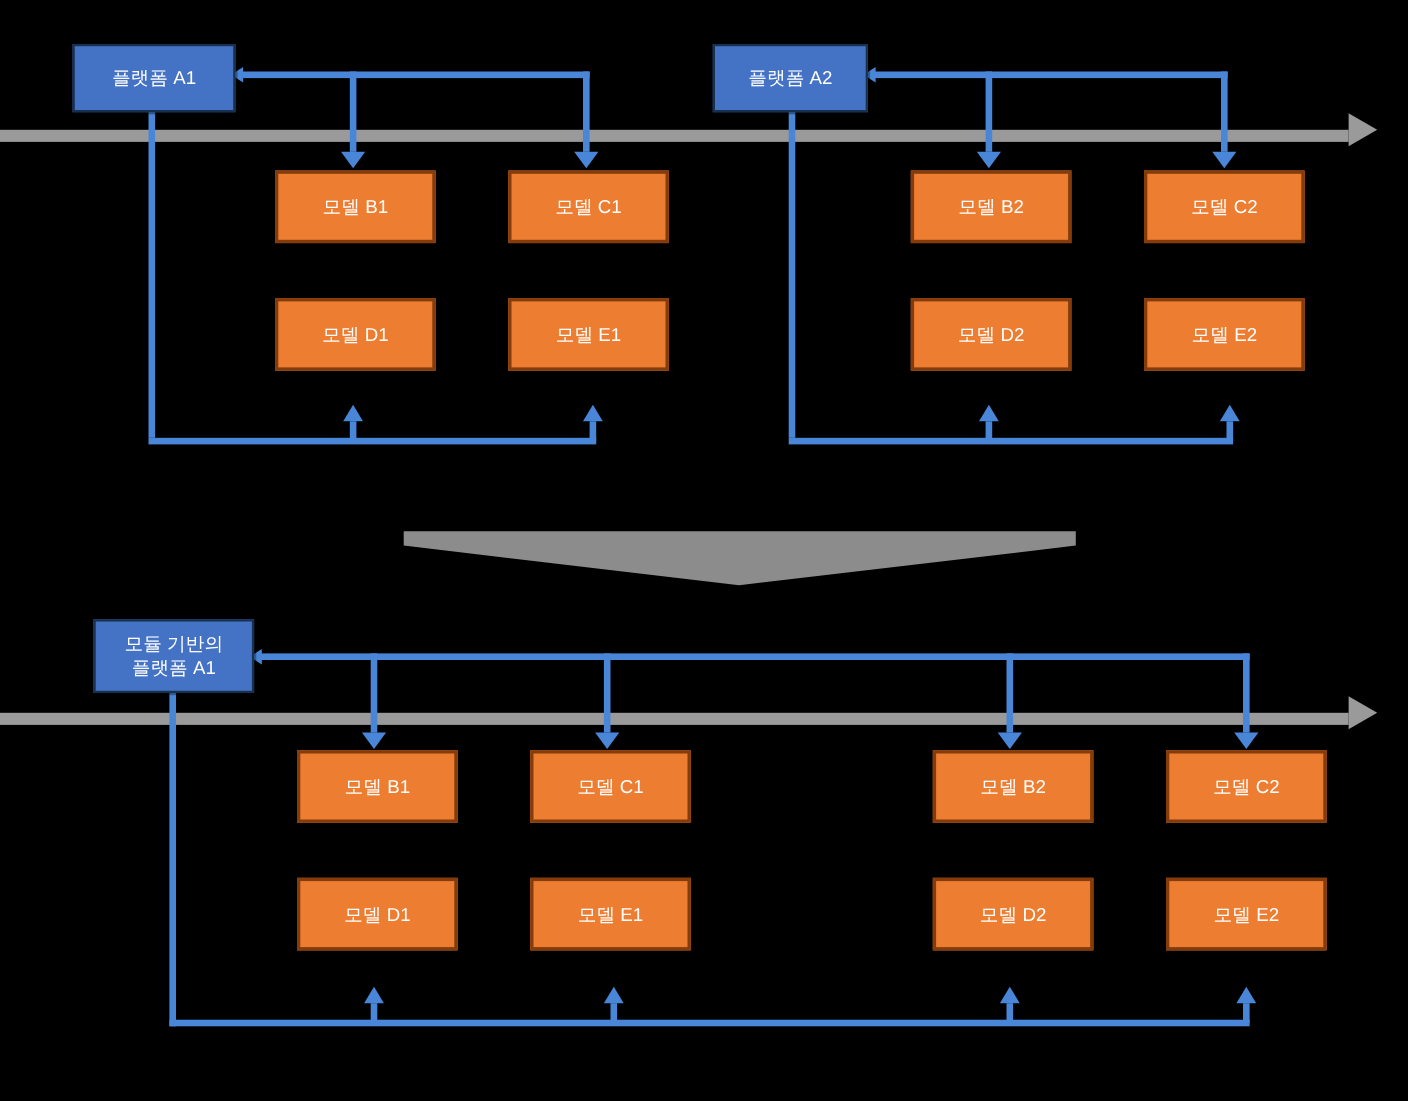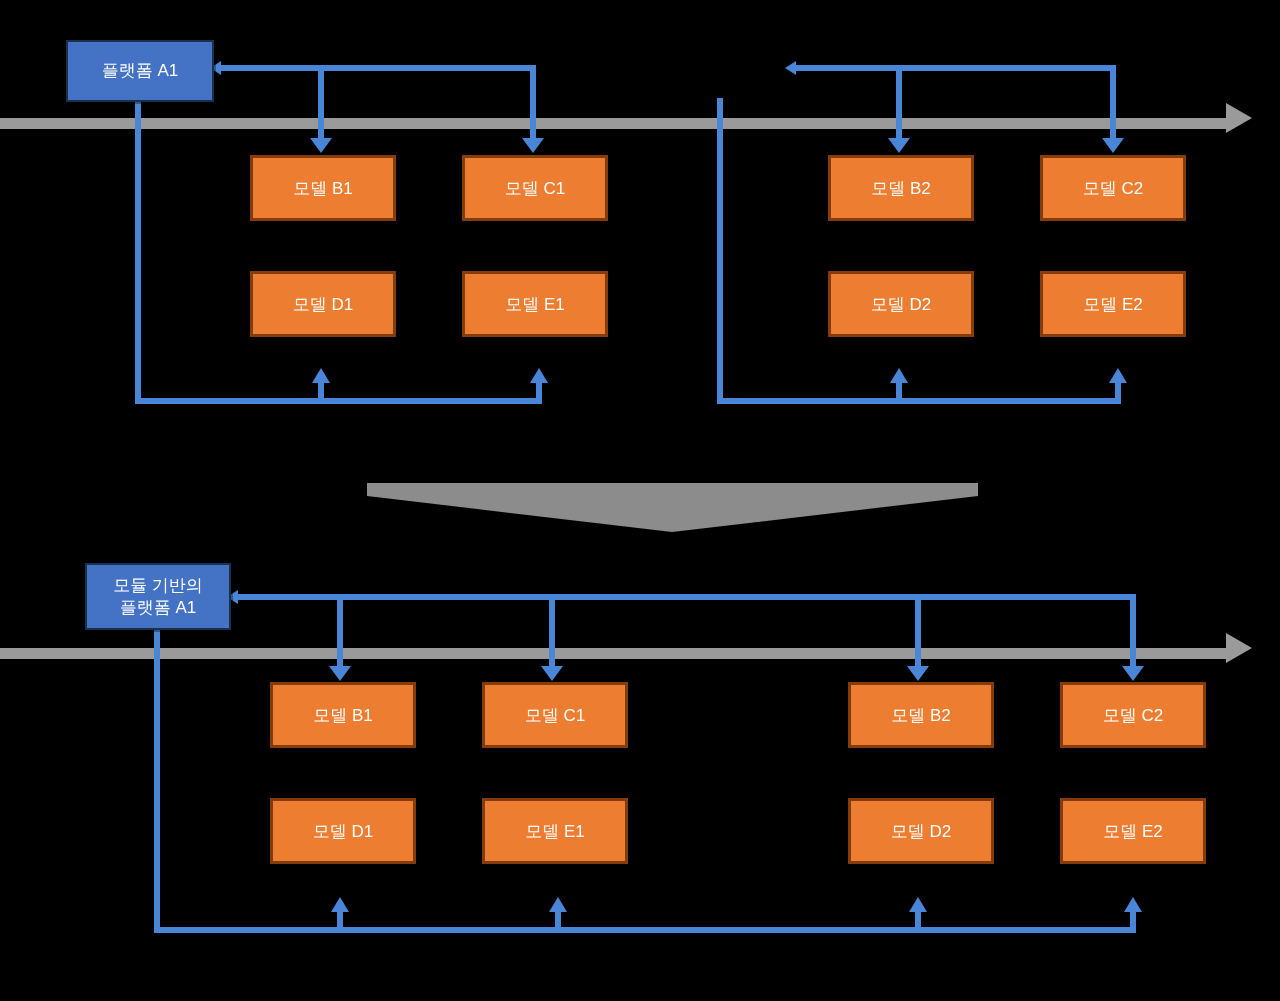--- a/index.html
+++ b/index.html
@@ -59,20 +59,23 @@
   <div class="vline" style="left:530px;top:65px;height:73px;"></div>
   <div class="adown" style="left:522px;top:138px;"></div>
 
   <div class="vline" style="left:135px;top:98px;height:300px;"></div>
   <div class="hline" style="left:135px;top:398px;width:407px;"></div>
   <div class="vline" style="left:318px;top:383px;height:18px;"></div>
   <div class="aup" style="left:312px;top:368px;"></div>
   <div class="vline" style="left:536px;top:383px;height:18px;"></div>
   <div class="aup" style="left:530px;top:368px;"></div>
 
+  <div class="plat" style="left:648px;top:40px;width:137px;height:58px;">
+    <span>플랫폼 A2</span>
+  </div>
 
   <div class="aleft" style="left:785px;top:61px;"></div>
   <div class="hline" style="left:794px;top:65px;width:322px;"></div>
   <div class="vline" style="left:896px;top:65px;height:73px;"></div>
   <div class="adown" style="left:888px;top:138px;"></div>
   <div class="vline" style="left:1110px;top:65px;height:73px;"></div>
   <div class="adown" style="left:1102px;top:138px;"></div>
 
   <div class="vline" style="left:717px;top:98px;height:300px;"></div>
   <div class="hline" style="left:717px;top:398px;width:404px;"></div>

